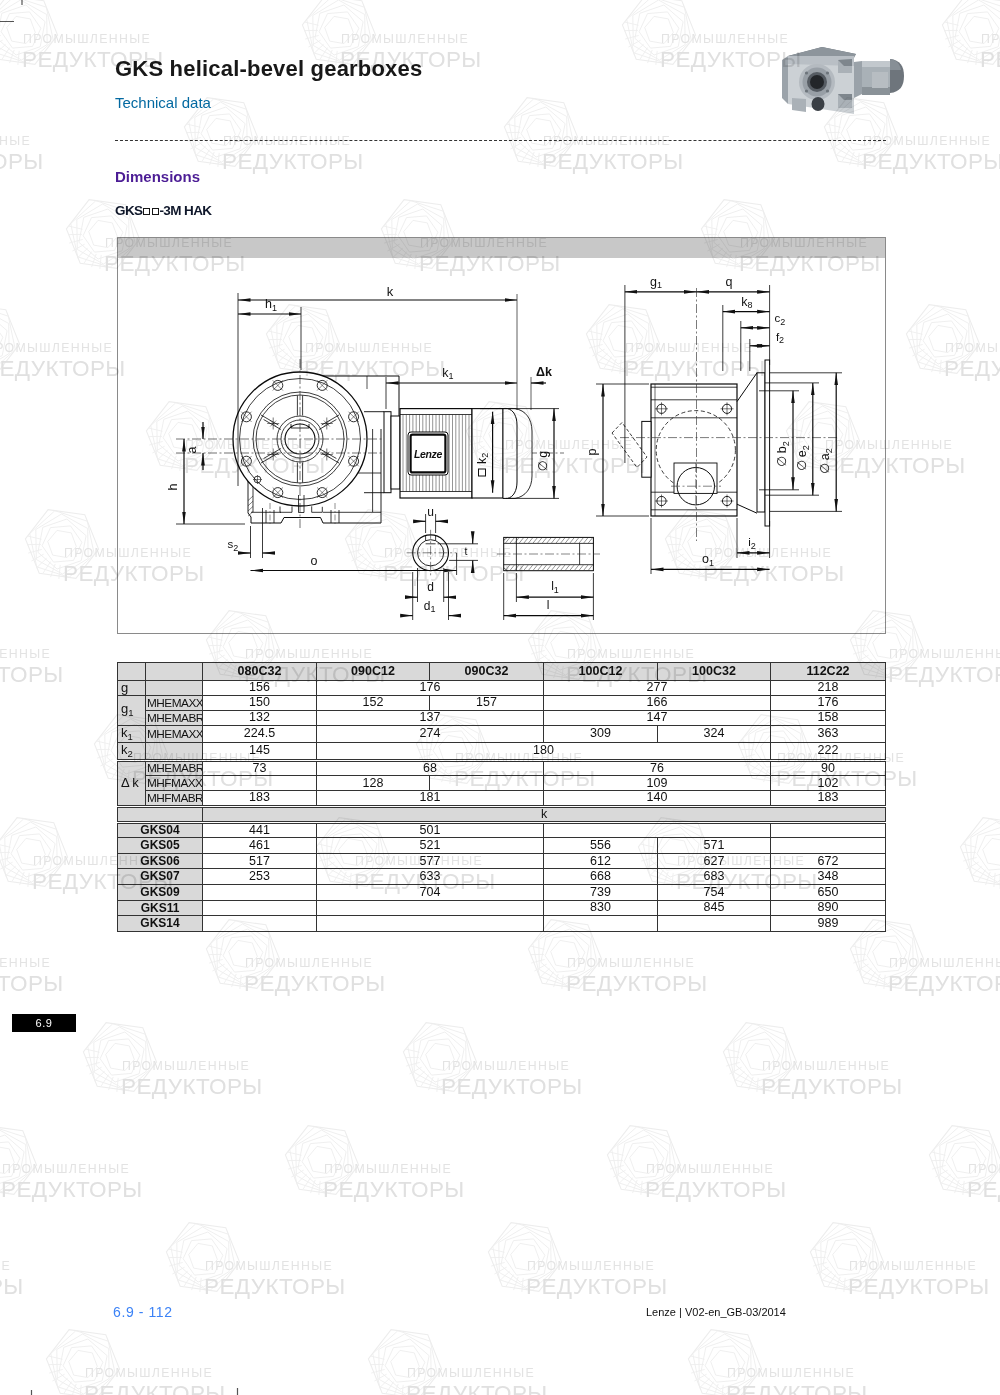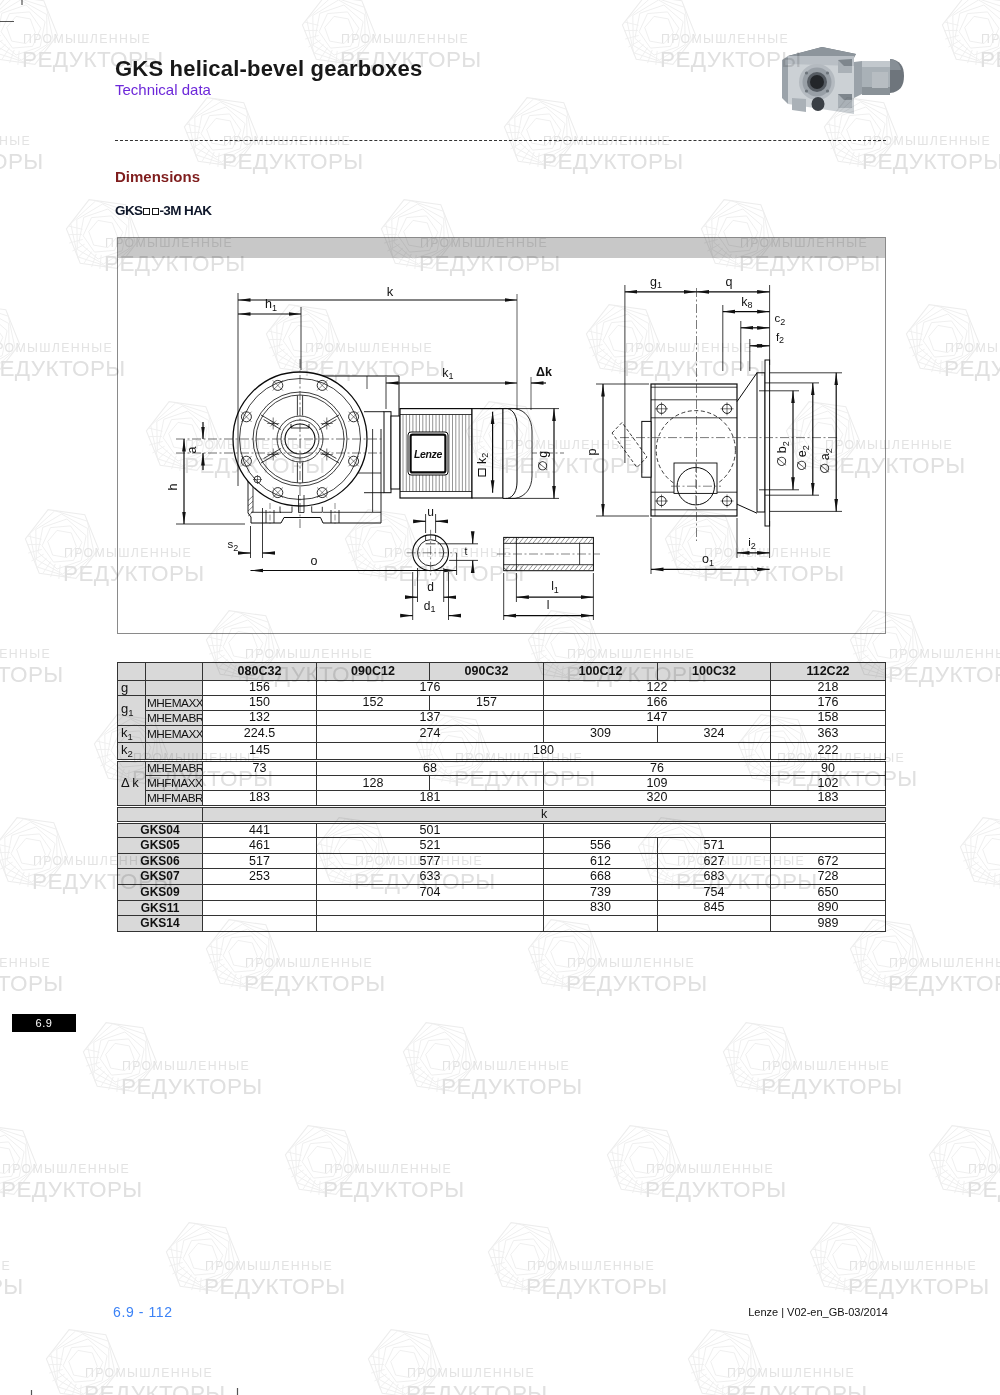--- a/index.html
+++ b/index.html
@@ -1,40 +1,40 @@
 <!DOCTYPE html>
 <html><head><meta charset="utf-8">
 <style>
 * { margin:0; padding:0; box-sizing:border-box; }
 body { width:1000px; height:1395px; background:#fff; font-family:"Liberation Sans", sans-serif; position:relative; overflow:hidden; }
 .abs { position:absolute; }
 .title { left:115px; top:56px; font-size:22px; font-weight:bold; color:#181818; letter-spacing:0.2px; }
-.subtitle { left:115px; top:81px; font-size:15px; color:#6d28d9; }
+.subtitle { left:115px; top:94px; font-size:15px; color:#0369a1; }
 .dashrule { left:115px; top:140px; width:771px; border-top:1.4px dashed #333; }
-.dims { left:115px; top:168px; font-size:15px; font-weight:bold; color:#7f1d1d; }
+.dims { left:115px; top:168px; font-size:15px; font-weight:bold; color:#4c1d95; }
 .gkshdr { left:115px; top:203px; font-size:13.5px; font-weight:bold; color:#0f172a; letter-spacing:-0.6px; }
 .sq { display:inline-block; width:7px; height:7px; border:1.2px solid #161616; margin:0 0.5px 0 1px; }
 .photo { left:780px; top:42px; }
 .drawbox { left:117px; top:237px; width:769px; height:397px; border:1px solid #8a8a8a; background:#fff; }
 .drawbar { position:absolute; left:0; top:0; width:767px; height:20px; background:#c8c8c8; }
 .drawsvg { position:absolute; left:0; top:20px; }
 table { position:absolute; left:117px; top:662px; width:769px; border-collapse:collapse; table-layout:fixed; font-size:12.5px; color:#111; }
 td { border:1px solid #333; height:15.2px; text-align:center; padding:0; line-height:1.05; overflow:hidden; white-space:nowrap; }
 tr.hd td { height:17.5px; background:#d9d9d9; font-weight:bold; }
 td.lab { background:#d9d9d9; text-align:left; padding-left:3px; font-size:13px; }
 td.lab2 { background:#d9d9d9; text-align:left; padding-left:1px; font-size:11.8px; letter-spacing:-0.5px;margin-top:36px; }
 td.glab { background:#d9d9d9; font-weight:bold; font-size:12px; }
 tr.krow td { height:12.6px; background:#d9d9d9; font-size:12.5px; }
 tr.sep td { border-top:3px double #333; }
 tr.gks td { height:15.6px; }
 table { border:1.6px solid #333; }
 sub { font-size:9.5px; vertical-align:-3px; }
 .tab69 { left:12px; top:1014px; width:64px; height:18px; background:#000; color:#fff; font-size:11px; text-align:center; line-height:18px; letter-spacing:0.5px; }
 .footL { left:113px; top:1304px; font-size:14px; letter-spacing:0.6px; color:#3b82f6; }
-.footR { left:646px; top:1306px; width:242px; text-align:right; font-size:11px; color:#111; }
+.footR { left:646px; top:1306px; width:242px; text-align:left; font-size:11px; color:#111; }
 .wm { position:absolute; left:0; top:0; mix-blend-mode:multiply; pointer-events:none; }
 </style></head>
 <body>
 
 <div class="abs title">GKS helical-bevel gearboxes</div>
 
 <div class="abs subtitle">Technical data</div>
 
 <div class="abs photo"><svg width="130" height="78" viewBox="0 0 130 78">
 
@@ -452,21 +452,21 @@
         <td class="ch">090C32</td>
         <td class="ch">100C12</td>
         <td class="ch">100C32</td>
         <td class="ch">112C22</td>
       </tr>
       <tr>
         <td class="lab">g</td>
         <td class="lab2"></td>
         <td>156</td>
         <td colspan="2">176</td>
-        <td colspan="2">122</td>
+        <td colspan="2">277</td>
         <td>218</td>
       </tr>
       <tr>
         <td class="lab" rowspan="2">g<sub>1</sub></td>
         <td class="lab2">MHEMAXX</td>
         <td>150</td>
         <td>152</td>
         <td>157</td>
         <td colspan="2">166</td>
         <td>176</td>
@@ -507,21 +507,21 @@
         <td></td>
         <td>128</td>
         <td></td>
         <td colspan="2">109</td>
         <td>102</td>
       </tr>
       <tr>
         <td class="lab2">MHFMABR</td>
         <td>183</td>
         <td colspan="2">181</td>
-        <td colspan="2">320</td>
+        <td colspan="2">140</td>
         <td>183</td>
       </tr>
       <tr class="sep krow">
         <td colspan="2" class="lab2"></td>
         <td colspan="6">k</td>
       </tr>
       <tr class="sep gks">
         <td colspan="2" class="glab">GKS04</td>
         <td>441</td>
         <td colspan="2">501</td>
@@ -543,21 +543,21 @@
         <td>612</td>
         <td>627</td>
         <td>672</td>
       </tr>
       <tr class="gks">
         <td colspan="2" class="glab">GKS07</td>
         <td>253</td>
         <td colspan="2">633</td>
         <td>668</td>
         <td>683</td>
-        <td>728</td>
+        <td>348</td>
       </tr>
       <tr class="gks">
         <td colspan="2" class="glab">GKS09</td>
         <td></td>
         <td colspan="2">704</td>
         <td>739</td>
         <td>754</td>
         <td>650</td>
       </tr>
       <tr class="gks">

